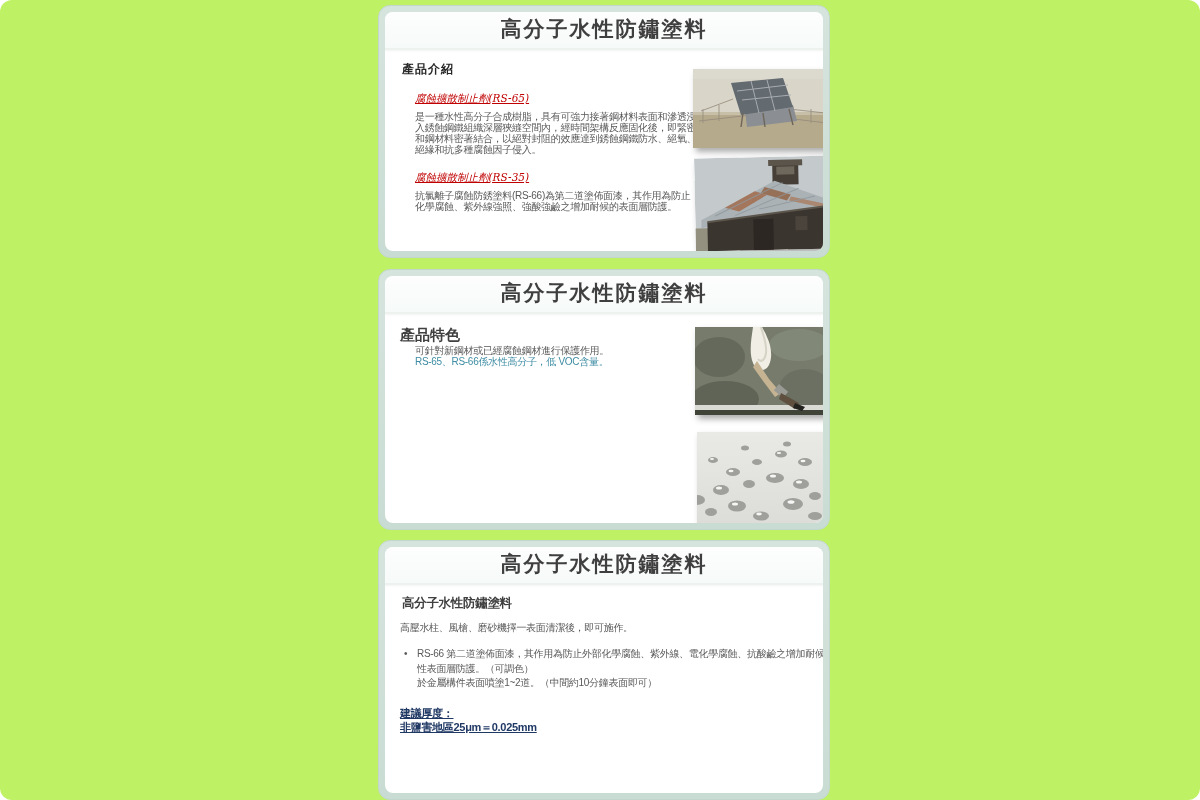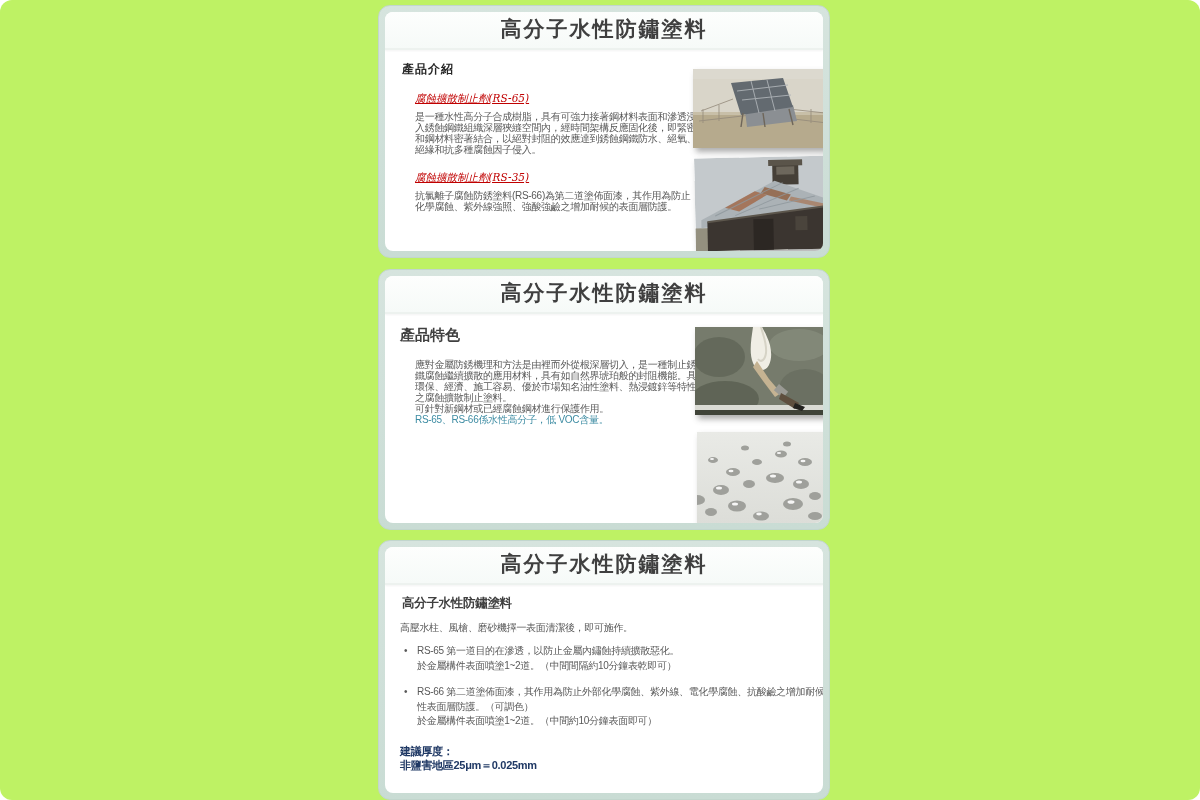--- a/index.html
+++ b/index.html
@@ -25,21 +25,21 @@
         margin:5px 0 0 30px;width:282px;}
   .c2para{margin-top:14px;}
   .c2para2{margin-top:18px;}
   .teal{color:#3d8ca3;}
   .c3body{font-size:10px;letter-spacing:-0.3px;line-height:14.5px;color:#595959;}
   .c3intro{margin:10px 0 0 15px;width:420px;}
   .bullet{position:relative;margin:9px 0 0 19px;padding-left:13px;width:408px;}
   .bullet::before{content:"•";position:absolute;left:0;top:0;color:#595959;}
   .note{font-family:"DejaVu Serif","Liberation Serif",serif;font-style:italic;font-weight:bold;
         color:#1a1a1a;letter-spacing:0.3px;}
-  .thickness{margin:15px 0 0 15px;font-size:11px;font-weight:bold;color:#1f3864;line-height:14px;}
+  .thickness{margin:15px 0 0 15px;font-size:11px;font-weight:bold;color:#1f3864;line-height:14px;text-decoration:underline;}
 
   
   .photo{position:absolute;box-shadow:3px 4px 6px rgba(70,70,70,0.45);z-index:2;}
   .photo svg{display:block;}
   .c1-img1{left:308px;top:57px;}
   .c1-img2{left:310px;top:145px;transform:rotate(-1.2deg);}
   .c2-img1{left:310px;top:51px;}
   .c2-img2{left:312px;top:156px;}
 </style>
 </head>
@@ -117,21 +117,20 @@
       </div>
     </div>
   </div>
 
   <div class="card" style="top:269px;height:261px;">
     <div class="card-frame">
       <div class="card-inner">
         <div class="card-title">高分子水性防鏽塗料</div>
         <div class="card-body">
           <div class="sec-sans" style="font-size:15px;margin:12px 0 0 15px;">產品特色</div>
-          <div class="para c2para">應對金屬防銹機理和方法是由裡而外從根深層切入，是一種制止銹鐵腐蝕繼續擴散的應用材料，具有如自然界琥珀般的封阻機能。具環保、經濟、施工容易、優於市場知名油性塗料、熱浸鍍鋅等特性之腐蝕擴散制止塗料。</div>
           <div class="para" style="margin-top:0;">可針對新鋼材或已經腐蝕鋼材進行保護作用。</div>
           <div class="para teal" style="margin-top:0;">RS-65、RS-66係水性高分子，低 VOC含量。</div>
         </div>
 
         <div class="photo c2-img1">
           <svg width="132" height="88" viewBox="0 0 132 88">
             <rect width="132" height="88" fill="#767b6c"></rect>
             <ellipse cx="24" cy="30" rx="26" ry="20" fill="#5d6254" opacity="0.7"></ellipse>
             <ellipse cx="104" cy="18" rx="30" ry="16" fill="#8b9181" opacity="0.6"></ellipse>
             <ellipse cx="30" cy="72" rx="34" ry="18" fill="#565b4d" opacity="0.7"></ellipse>
@@ -196,24 +195,20 @@
   </div>
 
   <div class="card" style="top:540px;height:260px;">
     <div class="card-frame">
       <div class="card-inner">
         <div class="card-title">高分子水性防鏽塗料</div>
         <div class="card-body c3body">
           <div class="sec-sans" style="font-size:12.5px;margin:11px 0 0 17px;">高分子水性防鏽塗料</div>
           <div class="c3intro">高壓水柱、風槍、磨砂機擇一表面清潔後，即可施作。</div>
 
-          <div class="bullet">
-            <div>RS-65 第一道目的在滲透，以防止金屬內鏽蝕持續擴散惡化。</div>
-            <div>於金屬構件表面噴塗1~2道。（中間間隔約10分鐘表乾即可）</div>
-          </div>
 
           <div class="bullet" style="margin-top:12px;">
             <div>RS-66 第二道塗佈面漆，其作用為防止外部化學腐蝕、紫外線、電化學腐蝕、抗酸鹼之增加耐候性表面層防護。（可調色）</div>
             <div>於金屬構件表面噴塗1~2道。（中間約10分鐘表面即可）</div>
           </div>
 
 
           <div class="thickness">
             <div>建議厚度：</div>
             <div>非鹽害地區25μm＝0.025mm</div>

